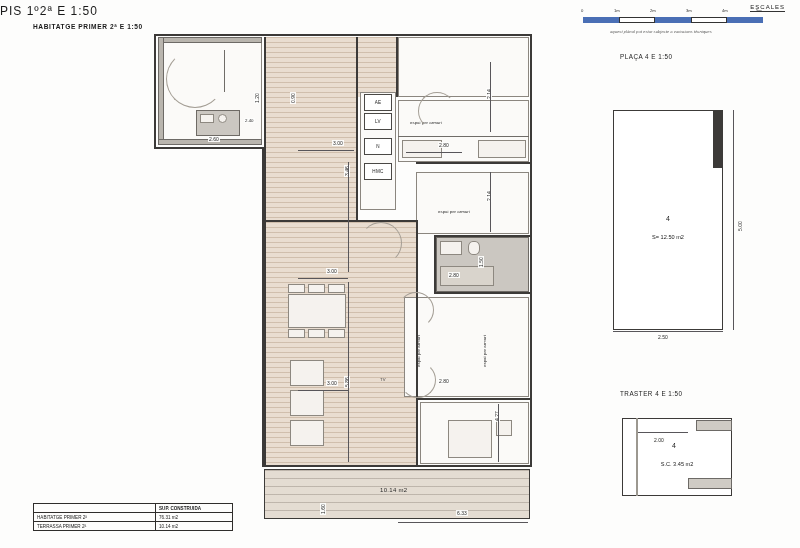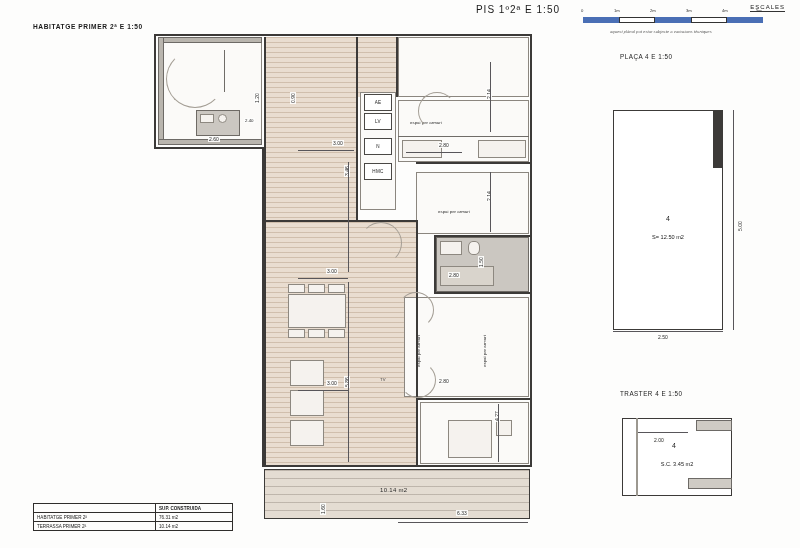--- a/index.html
+++ b/index.html
@@ -26,22 +26,22 @@
     font-size: 5.2px;
     letter-spacing: .3px;
     color: #2b2b2b;
     white-space: nowrap;
   }
   .lbl.tiny { font-size: 4.2px; color: #444; }
   
   #main-title {
     position: absolute;
     top: 4px; left: 0; width: 560px;
-    text-align: right;
-    font-size: 10px;
+    text-align: left;
+    font-size: 12px;
     letter-spacing: 1px;
   }
   #plan-title {
     position: absolute;
     top: 23px; left: 33px;
     font-size: 6.6px;
     letter-spacing: .6px;
     font-weight: bold;
   }
   

